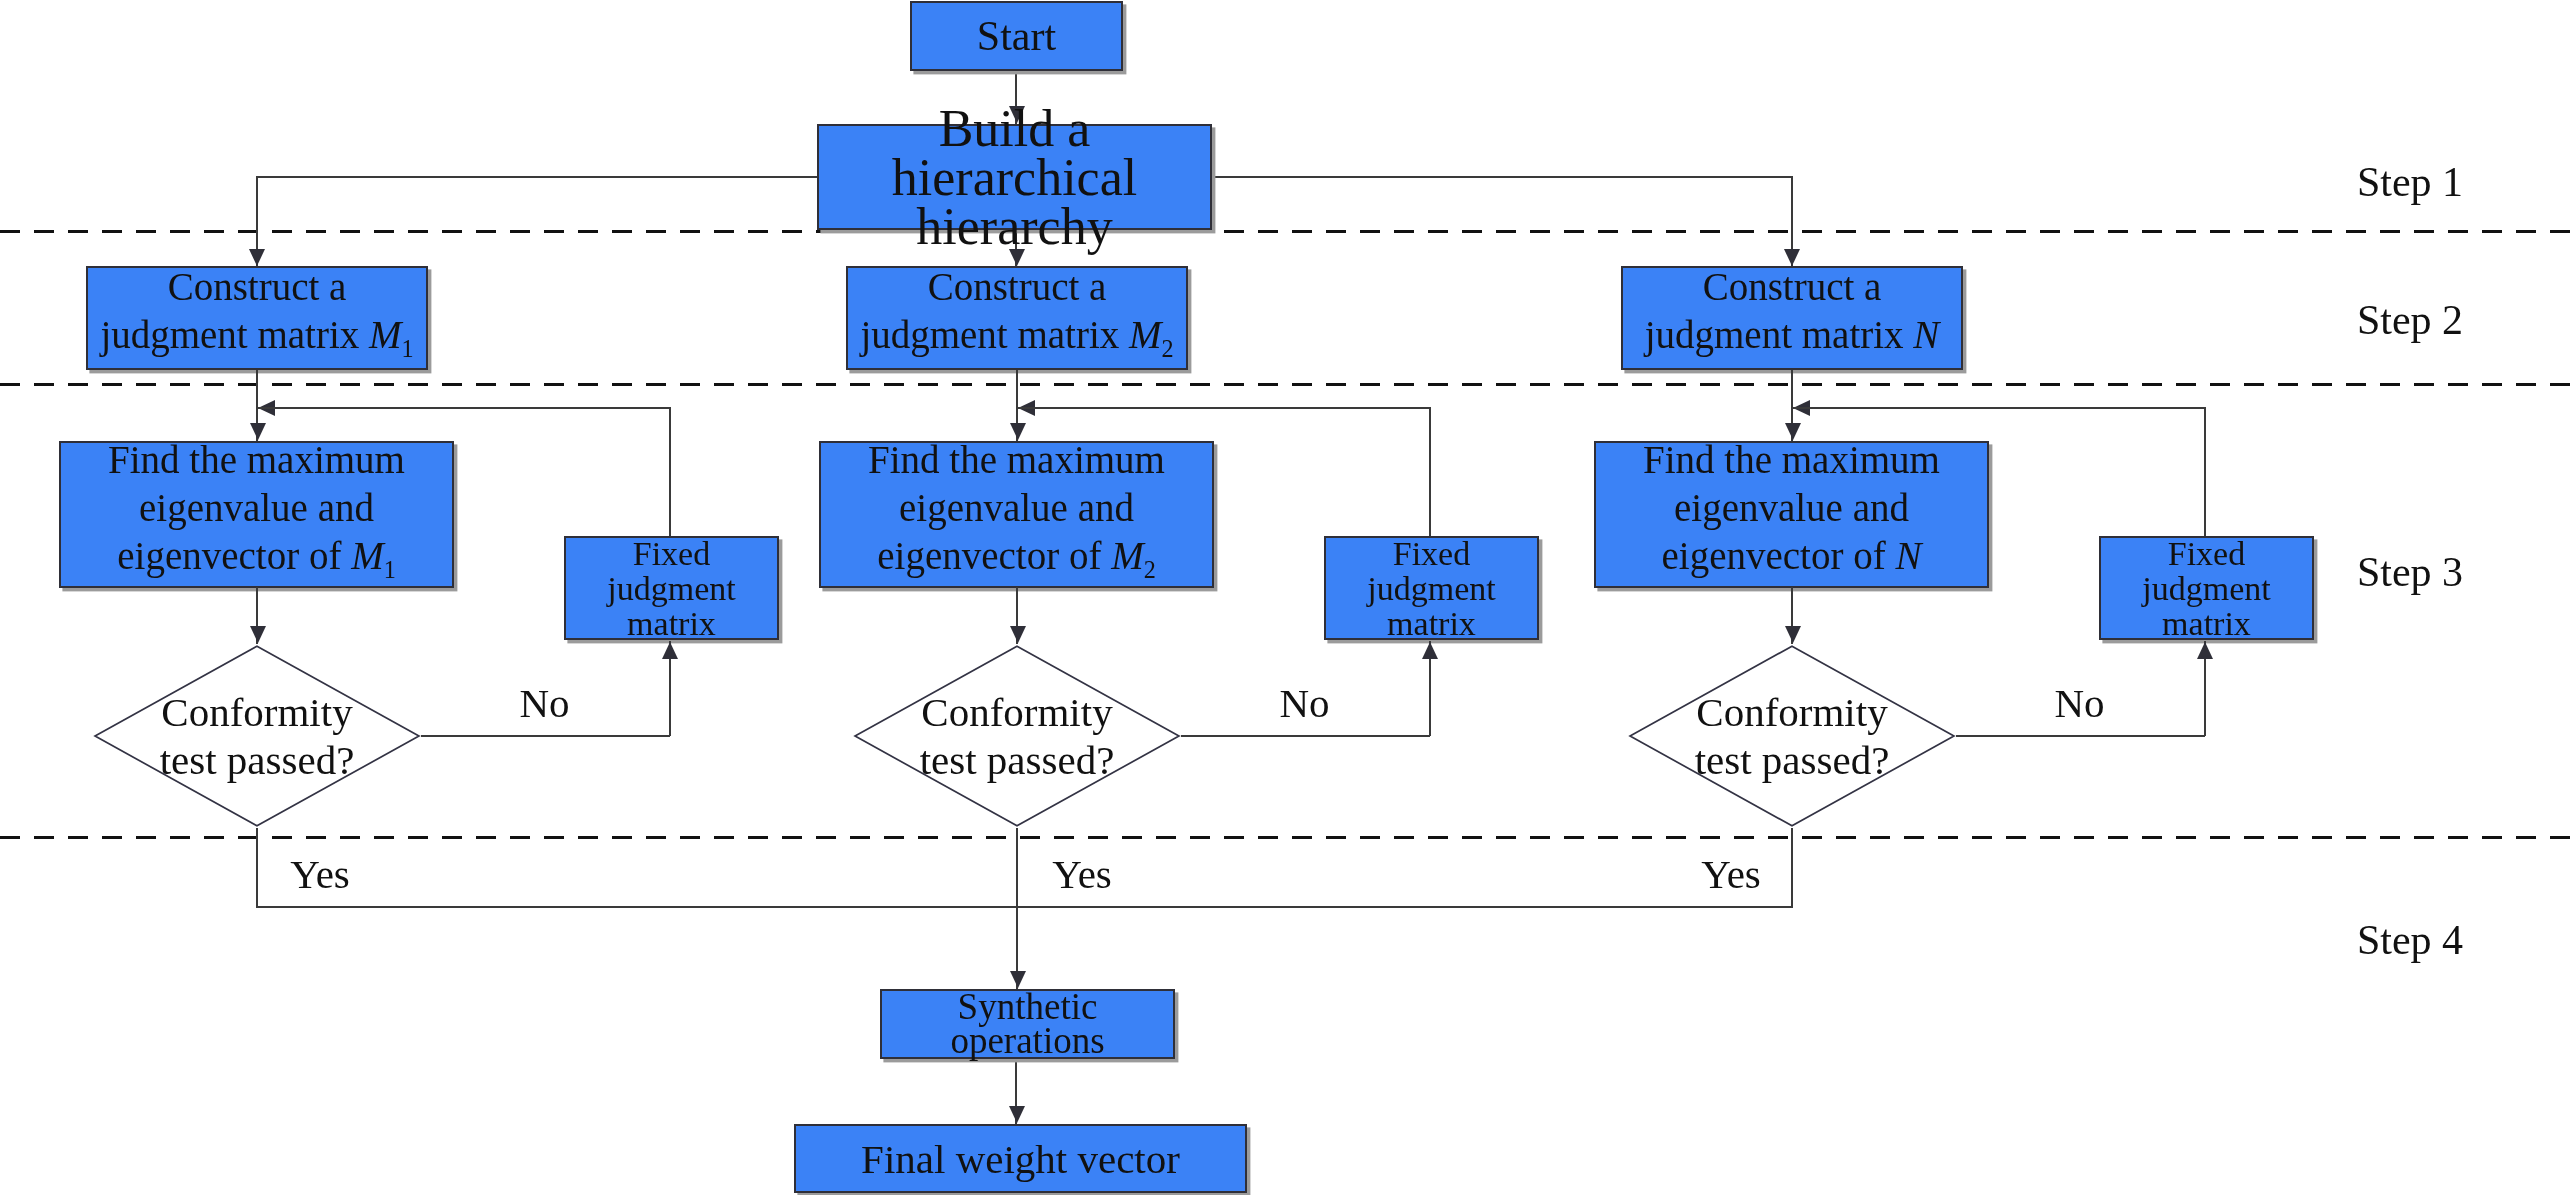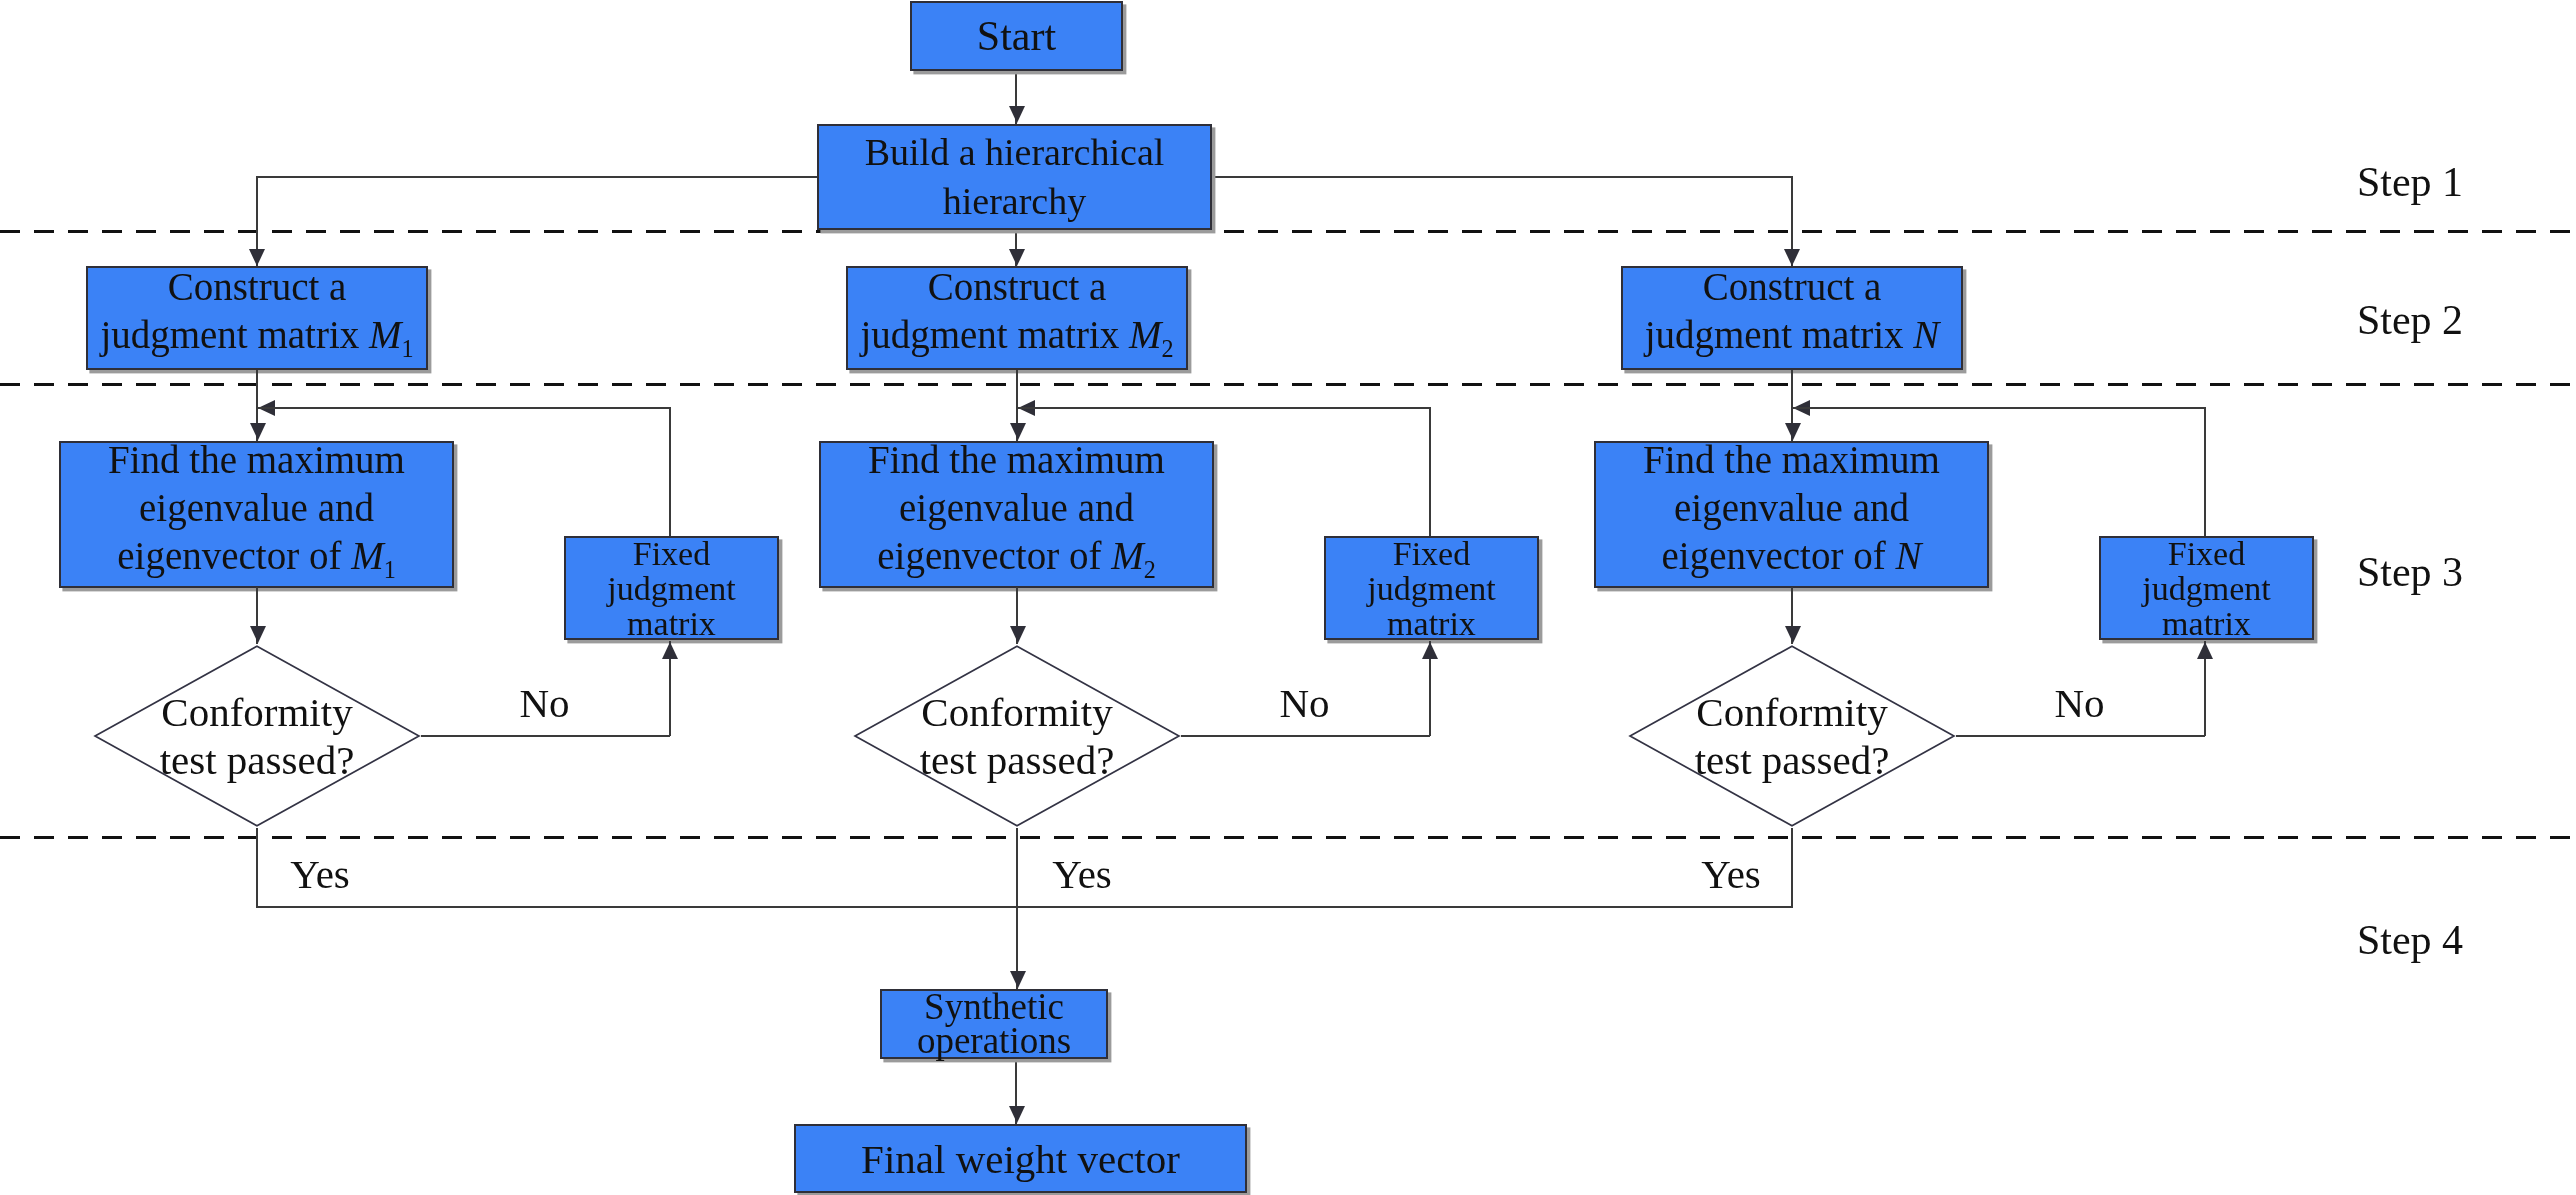--- a/index.html
+++ b/index.html
@@ -23,21 +23,21 @@
     background:repeating-linear-gradient(90deg,var(--dash_line,#111) 0 20.4px,transparent 20.4px 34px);
   }
   .box{
     background:#3b82f6;border:2px solid var(--box_border,#2f2f38);
     box-shadow:3.4px 3.4px 0 var(--shadow,#9b9b9b);
     display:flex;flex-direction:column;align-items:center;justify-content:center;
     text-align:center;box-sizing:border-box;
   }
   .main-text{font-size:39px;line-height:48px;}
   .start-box{font-size:42px;}
-  .build-box{font-size:38px;line-height:49px;text-align:center;}
+  .build-box{font-size:52px;line-height:49px;text-align:center;}
   .fixed-box{font-size:34px;line-height:35px;}
   .synth-box{font-size:37px;line-height:34px;}
   .final-box{font-size:41px;}
   .label{font-size:41px;line-height:41px;text-align:center;}
   .step-label{font-size:42px;line-height:42px;text-align:center;width:204px;}
   .arrow-down{width:0;height:0;border-left:8.2px solid transparent;border-right:8.2px solid transparent;border-top:17.7px solid var(--box_border,#222);}
   .arrow-up{width:0;height:0;border-left:8.2px solid transparent;border-right:8.2px solid transparent;border-bottom:17.7px solid var(--box_border,#222);}
   .arrow-left{width:0;height:0;border-top:8.2px solid transparent;border-bottom:8.2px solid transparent;border-right:17.7px solid var(--box_border,#222);}
   .diamond{width:328px;height:184px;}
   .diamond svg{position:absolute;left:0;top:0;}
@@ -198,21 +198,21 @@
     </svg>
     <div class="diamond-text">
       <div>Conformity</div>
       <div>test passed?</div>
     </div>
   </div>
   <div class="vline" style="left:-0.7px;top:828px;height:80px;"></div>
   <div class="label" style="left:-102px;top:854px;width:82px;">Yes</div>
 </div>
 
-<div class="abs box synth-box" style="left:880px;top:989px;width:228px;height:70px;">
+<div class="abs box synth-box" style="left:880px;top:989px;width:295px;height:70px;">
   <div>Synthetic</div>
   <div>operations</div>
 </div>
 
 <div class="abs box final-box" style="left:794px;top:1124px;width:453px;height:69px;">
   <div>Final weight vector</div>
 </div>
 
 
 </body></html>

